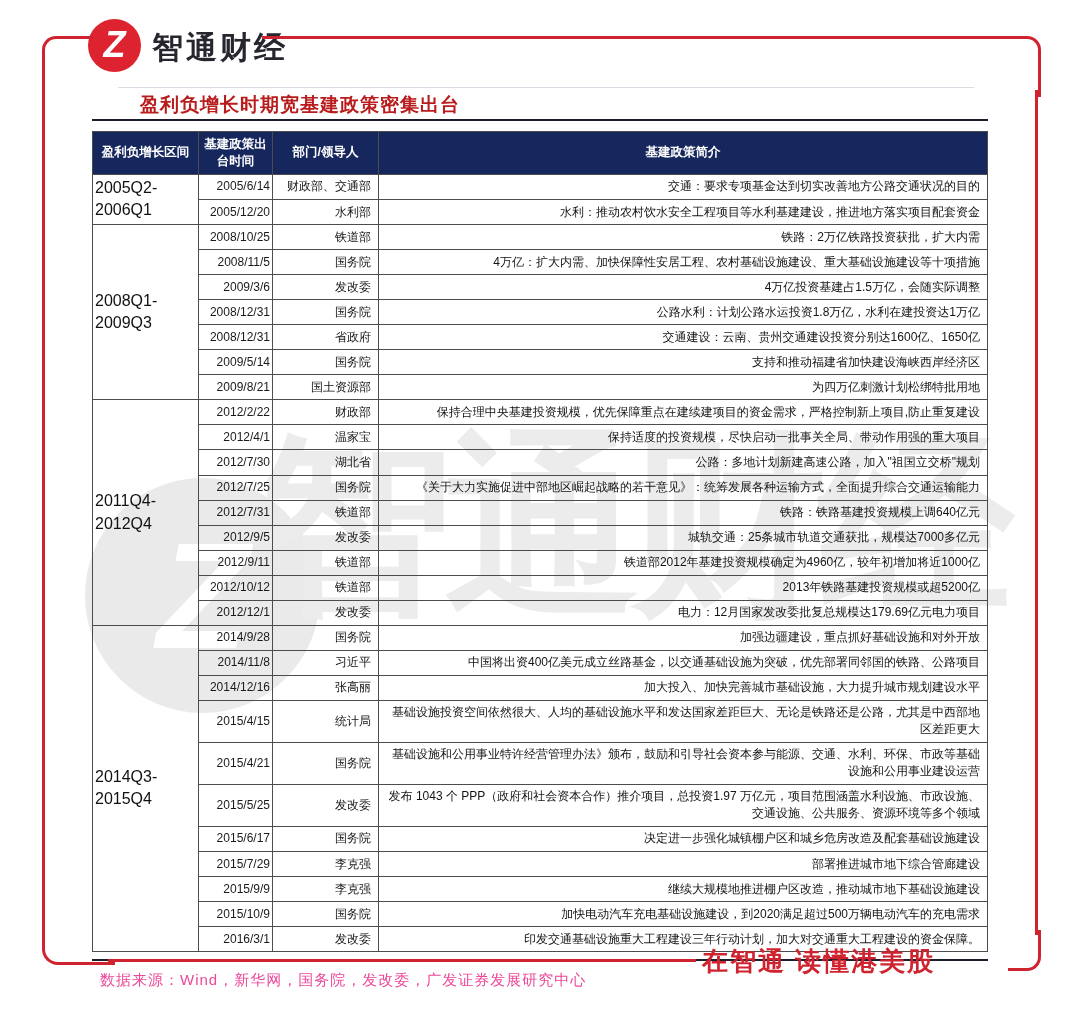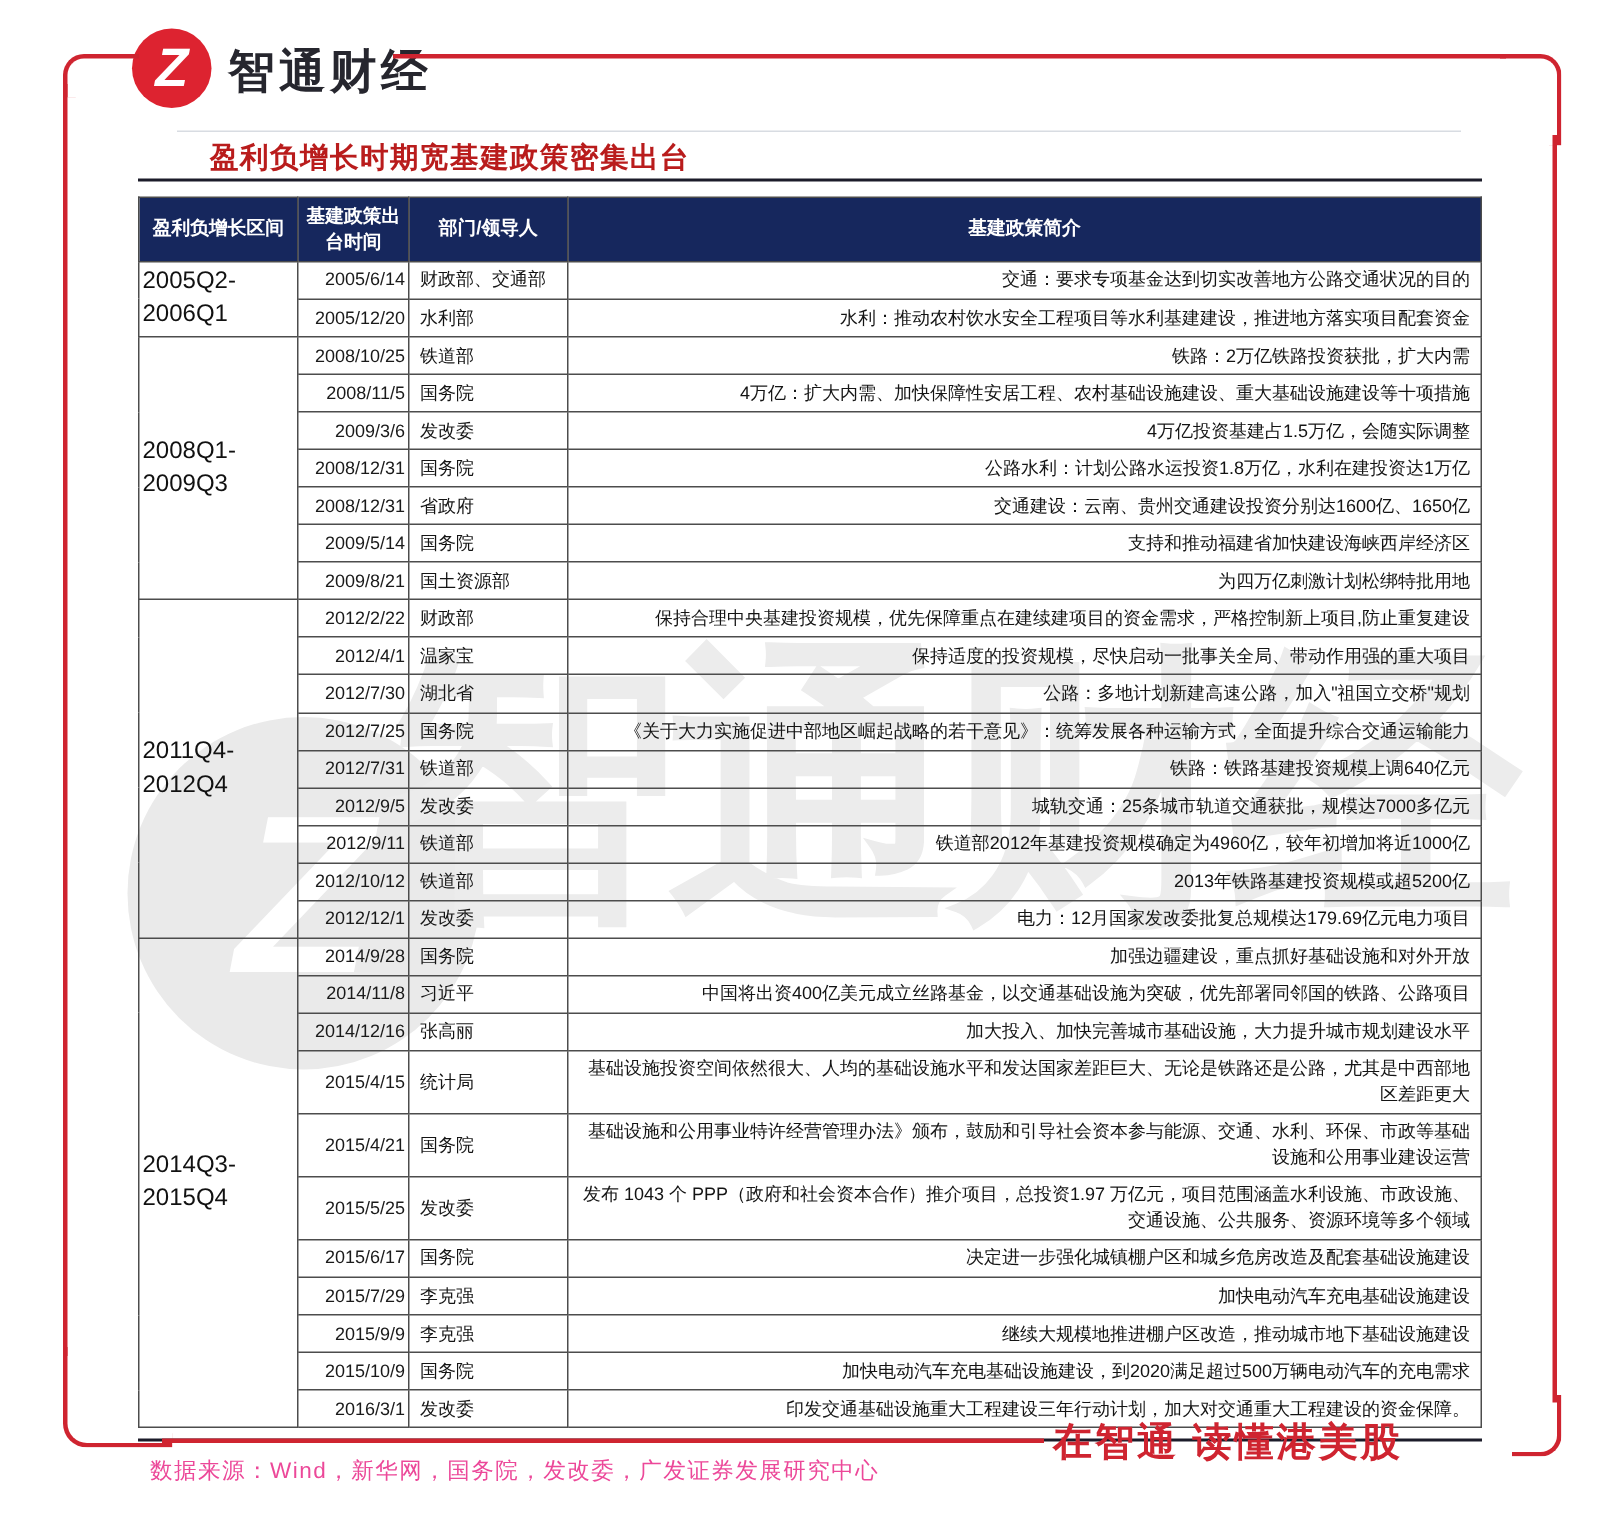--- a/index.html
+++ b/index.html
@@ -49,21 +49,21 @@
   .table-wrap{position:absolute;left:92px;top:131px;width:756px;}
   table.policy{border-collapse:collapse;width:896px;table-layout:fixed;}
   table.policy th,table.policy td{border:1px solid #4c4c4c;}
   table.policy{border:1.5px solid #2a2a2a;}
   th{background:#16275d;color:#ffffff;font-size:12.5px;font-weight:bold;
     padding:4px 2px;line-height:1.35;text-align:center;}
   td{font-size:12px;color:#141414;padding:3.5px 7px;line-height:1.42;vertical-align:middle;
     background:transparent;}
   td.period-cell{text-align:left;font-size:16px;color:#111;padding:2px;}
   td.date-cell{text-align:right;font-size:12px;color:#1a1a1a;padding:3.5px 2px;}
-  td.dept-cell{text-align:left;font-size:12px;margin-top:44px;}
+  td.dept-cell{text-align:right;font-size:12px;margin-top:44px;}
   td.desc-cell{text-align:right;}
   tr.group-first td{border-top:1.5px solid #2a2a2a;}
 
   
   .source-rule{margin-top:7px;width:896px;height:2px;background:#1c1c2a;}
   .source-line{margin-top:10px;margin-left:8px;font-size:15px;color:#ec4899;letter-spacing:1px;}
 
   
   .tagline{position:absolute;left:702px;top:944px;font-size:26px;font-weight:bold;
     color:#cf2430;letter-spacing:2px;white-space:nowrap;z-index:3;}
@@ -240,21 +240,21 @@
               <td class="desc-cell">发布 1043 个 PPP（政府和社会资本合作）推介项目，总投资1.97 万亿元，项目范围涵盖水利设施、市政设施、交通设施、公共服务、资源环境等多个领域</td>
             </tr>
             <tr>
               <td class="date-cell">2015/6/17</td>
               <td class="dept-cell">国务院</td>
               <td class="desc-cell">决定进一步强化城镇棚户区和城乡危房改造及配套基础设施建设</td>
             </tr>
             <tr>
               <td class="date-cell">2015/7/29</td>
               <td class="dept-cell">李克强</td>
-              <td class="desc-cell">加快电动汽车充电基础设施建设</td>
+              <td class="desc-cell">部署推进城市地下综合管廊建设</td>
             </tr>
             <tr>
               <td class="date-cell">2015/9/9</td>
               <td class="dept-cell">李克强</td>
               <td class="desc-cell">继续大规模地推进棚户区改造，推动城市地下基础设施建设</td>
             </tr>
             <tr>
               <td class="date-cell">2015/10/9</td>
               <td class="dept-cell">国务院</td>
               <td class="desc-cell">加快电动汽车充电基础设施建设，到2020满足超过500万辆电动汽车的充电需求</td>

